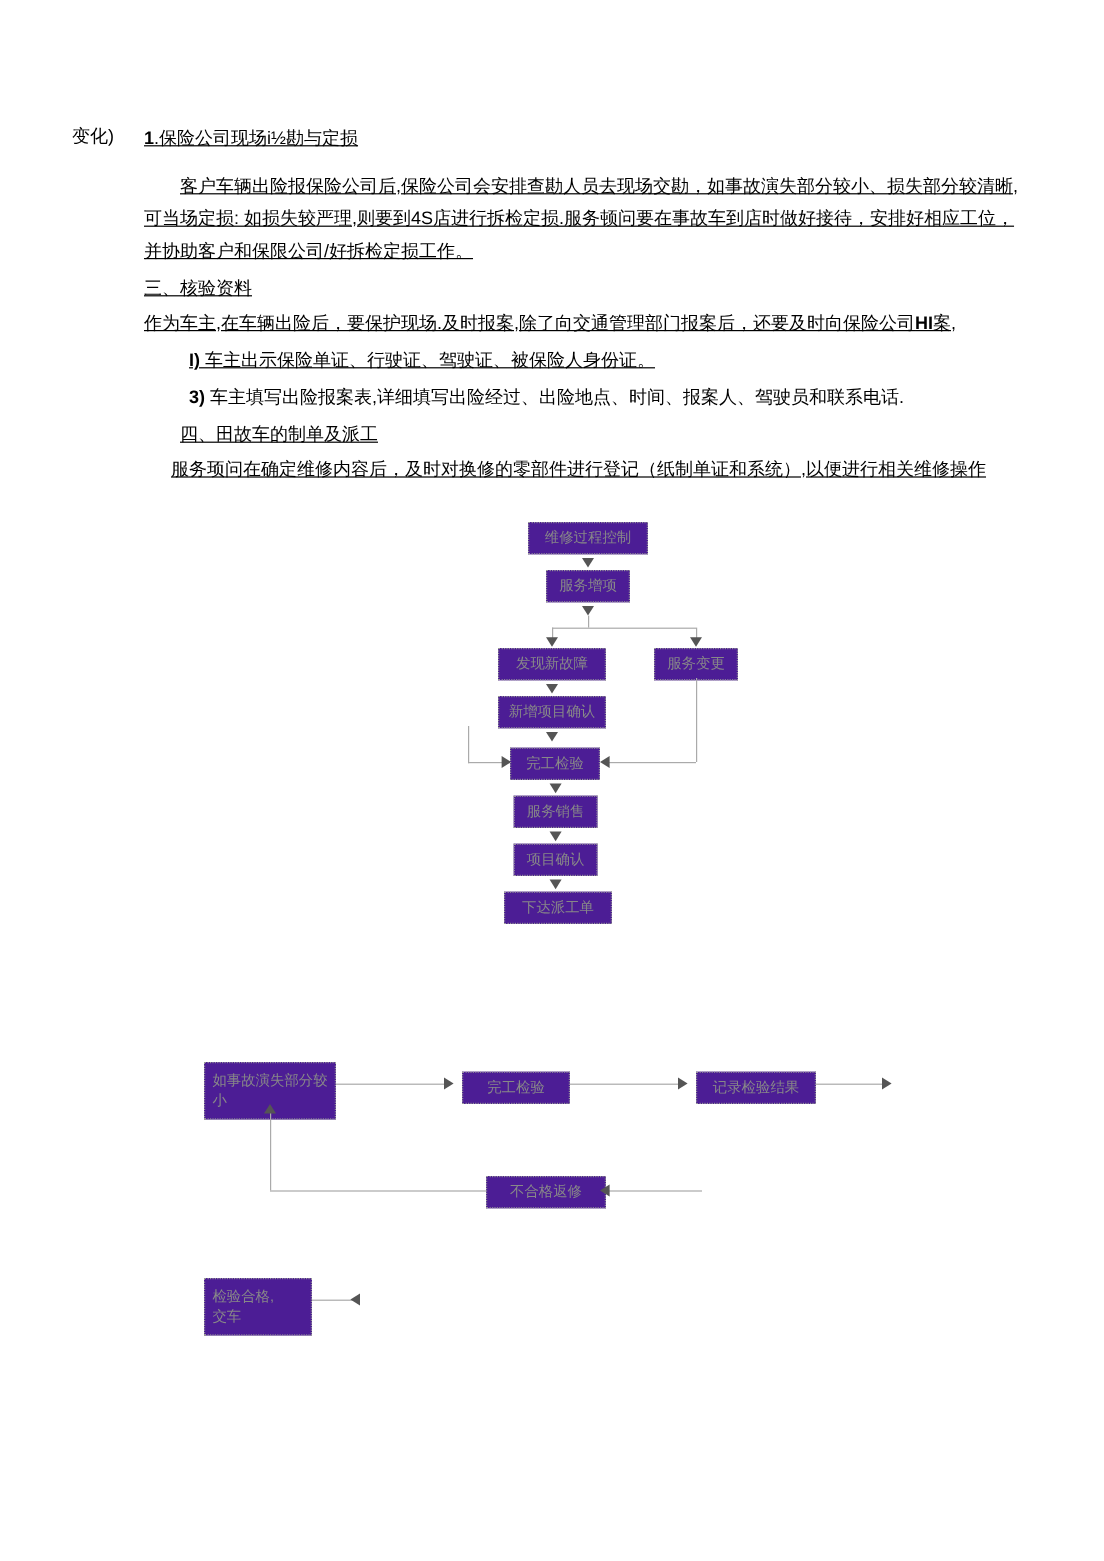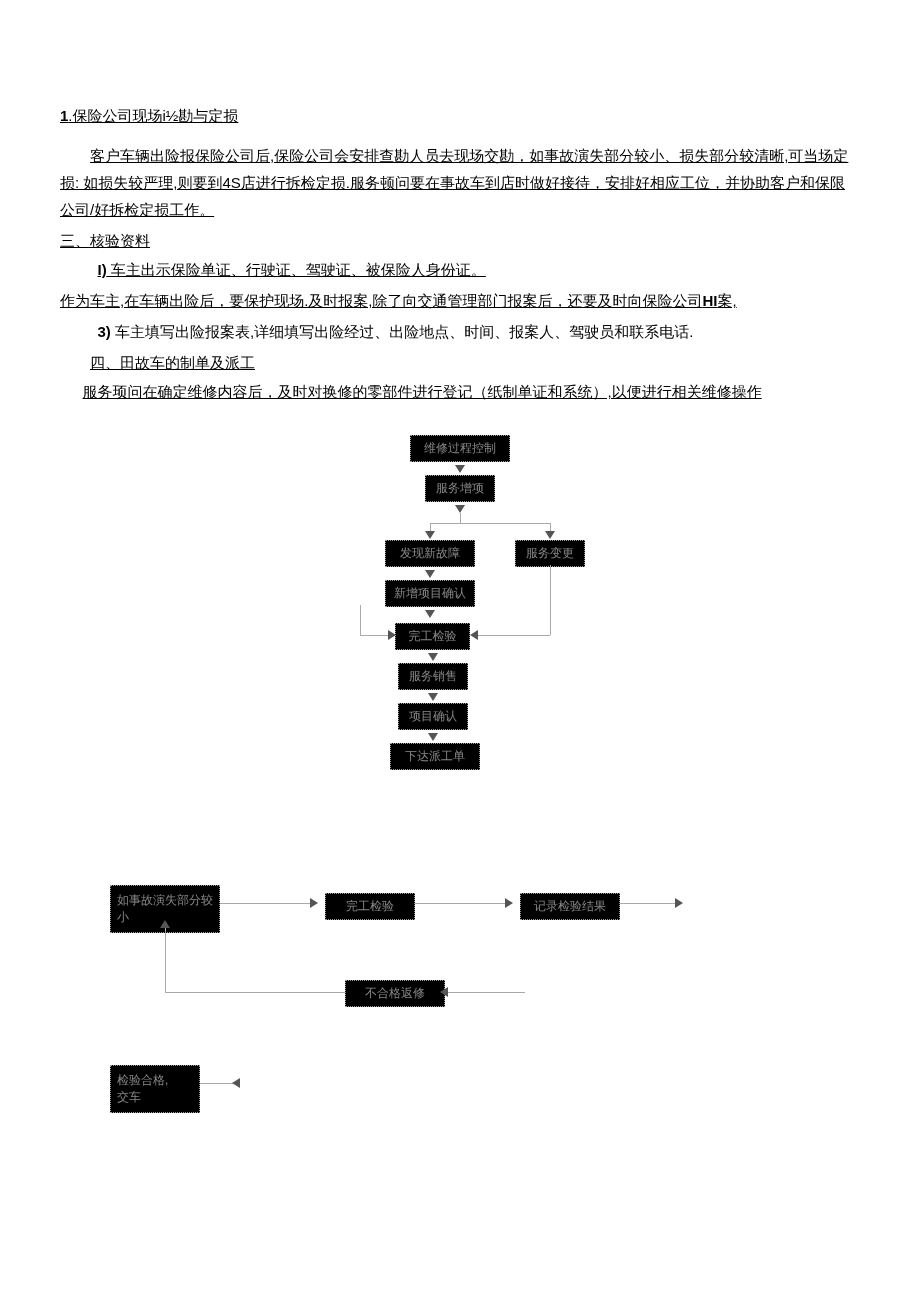--- a/index.html
+++ b/index.html
@@ -28,21 +28,21 @@
     
     .flowchart1 {
       margin: 30px auto 0 auto;
       width: 320px;
       position: relative;
       height: 380px;
     }
     .fc-box {
       position: absolute;
       border: 1px dotted #999;
-      background: #000000;
+      background: #4c1d95;
       color: #888;
       font-size: 12px;
       text-align: center;
       padding: 4px 8px;
       line-height: 1.4;
     }
     .fc-arrow-down {
       position: absolute;
       width: 0; height: 0;
       border-left: 5px solid transparent;
@@ -79,34 +79,37 @@
       margin: 70px 0 0 50px;
       width: 640px;
       position: relative;
       height: 260px;
     }
   </style>
 </head>
 <body>
 
 <div class="row">
+  <div class="left-margin-note">
+    <span>变化)</span>
+  </div>
   <div class="main-col">
 
     <p class="para indent0 heading-line">
       <span class="bold">1</span><span>.保险公司现场i½勘与定损</span>
     </p>
     <p class="para indent1">客户车辆出险报保险公司后,保险公司会安排查勘人员去现场交勘，如事故演失部分较小、损失部分较清晰,可当场定损: 如损失较严理,则要到4S店进行拆检定损.服务顿问要在事故车到店时做好接待，安排好相应工位，并协助客户和保限公司/好拆检定损工作。</p>
 
     <p class="para indent0 heading-line">三、核验资料</p>
+    <p class="para indent0">
+      <span>作为车主,在车辆出险后，要保护现场.及时报案,除了向交通管理部门报案后，还要及时向保险公司</span><span class="bold">HI</span><span>案,</span>
+    </p>
+
     <p class="para indent2">
       <span class="bold">I)</span><span> 车主出示保险单证、行驶证、驾驶证、被保险人身份证。</span>
-    </p>
-
-    <p class="para indent0">
-      <span>作为车主,在车辆出险后，要保护现场.及时报案,除了向交通管理部门报案后，还要及时向保险公司</span><span class="bold">HI</span><span>案,</span>
     </p>
     <p class="para" style="padding-left:0">
       <span style="display:inline-block;text-indent:2.5em"><span class="bold">3)</span><span> 车主填写出险报案表,详细填写出险经过、出险地点、时间、报案人、驾驶员和联系电话.</span></span>
     </p>
 
     <p class="para indent1 heading-line">四、田故车的制单及派工</p>
     <p class="para" style="text-indent:1.5em">服务顼问在确定维修内容后，及时对换修的零部件进行登记（纸制单证和系统）,以便进行相关维修操作</p>
 
     <div class="flowchart1">
       <div class="fc-box" style="left:110px;top:0;width:100px">维修过程控制</div>

